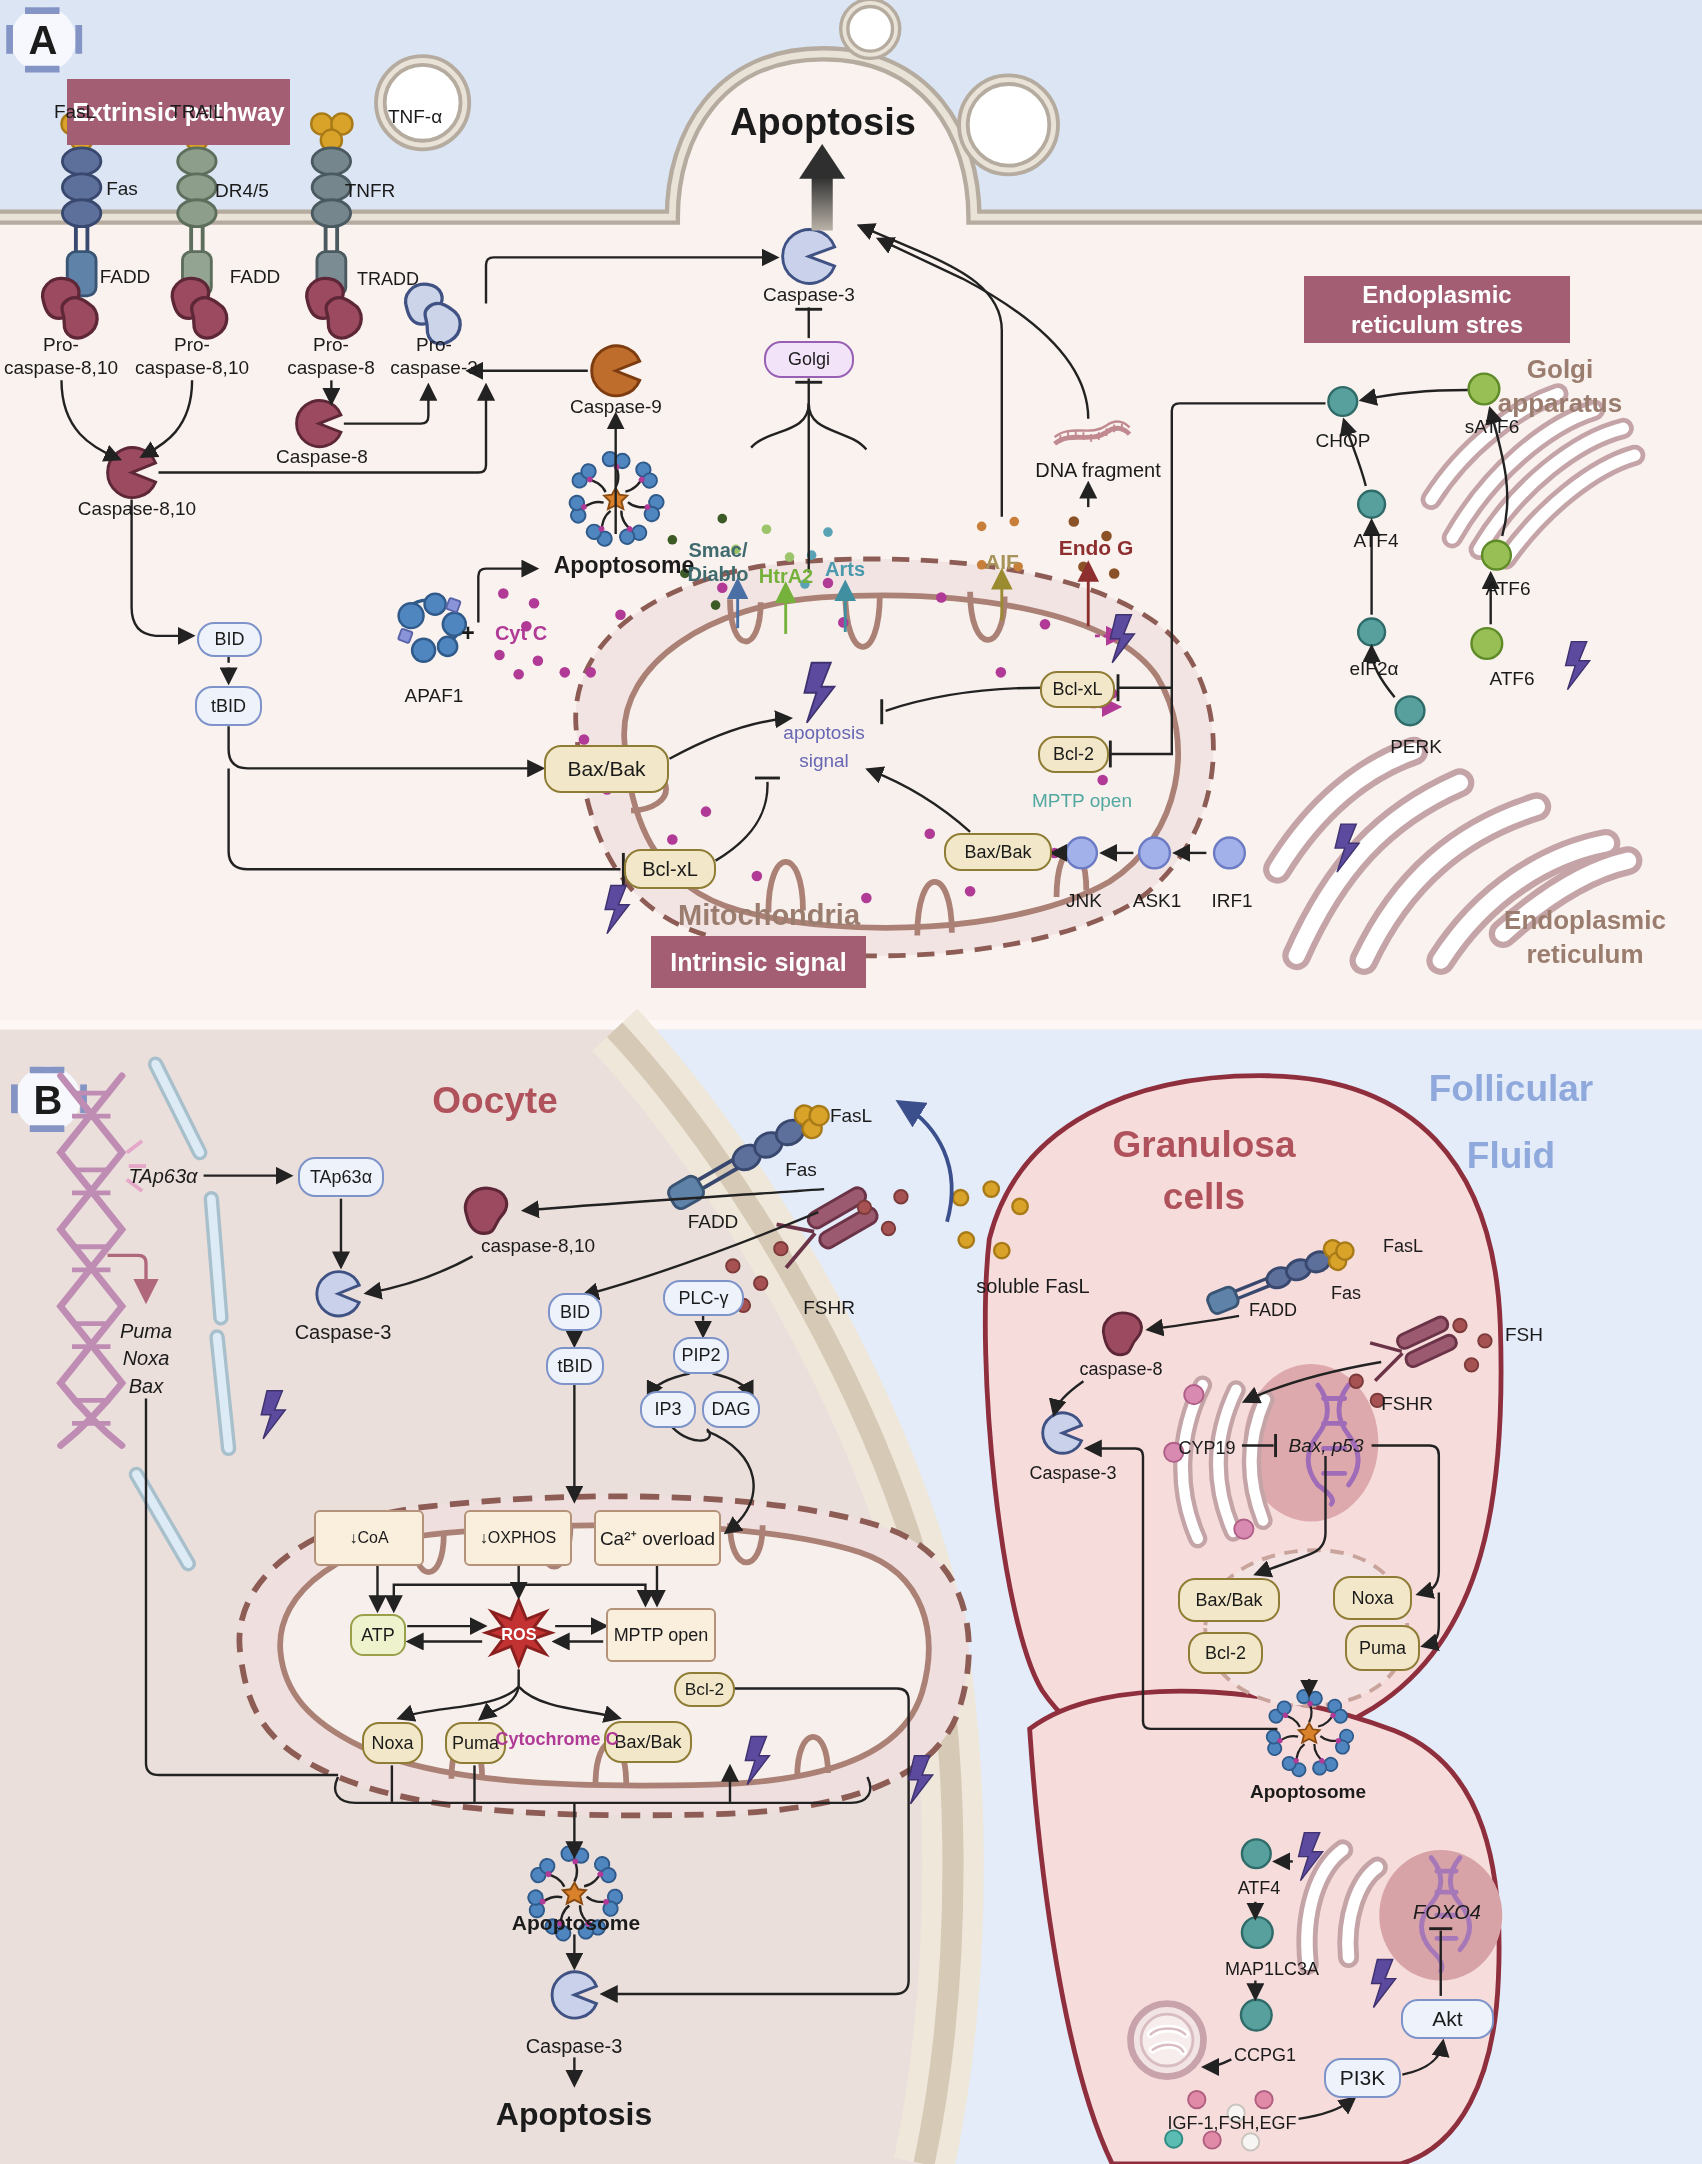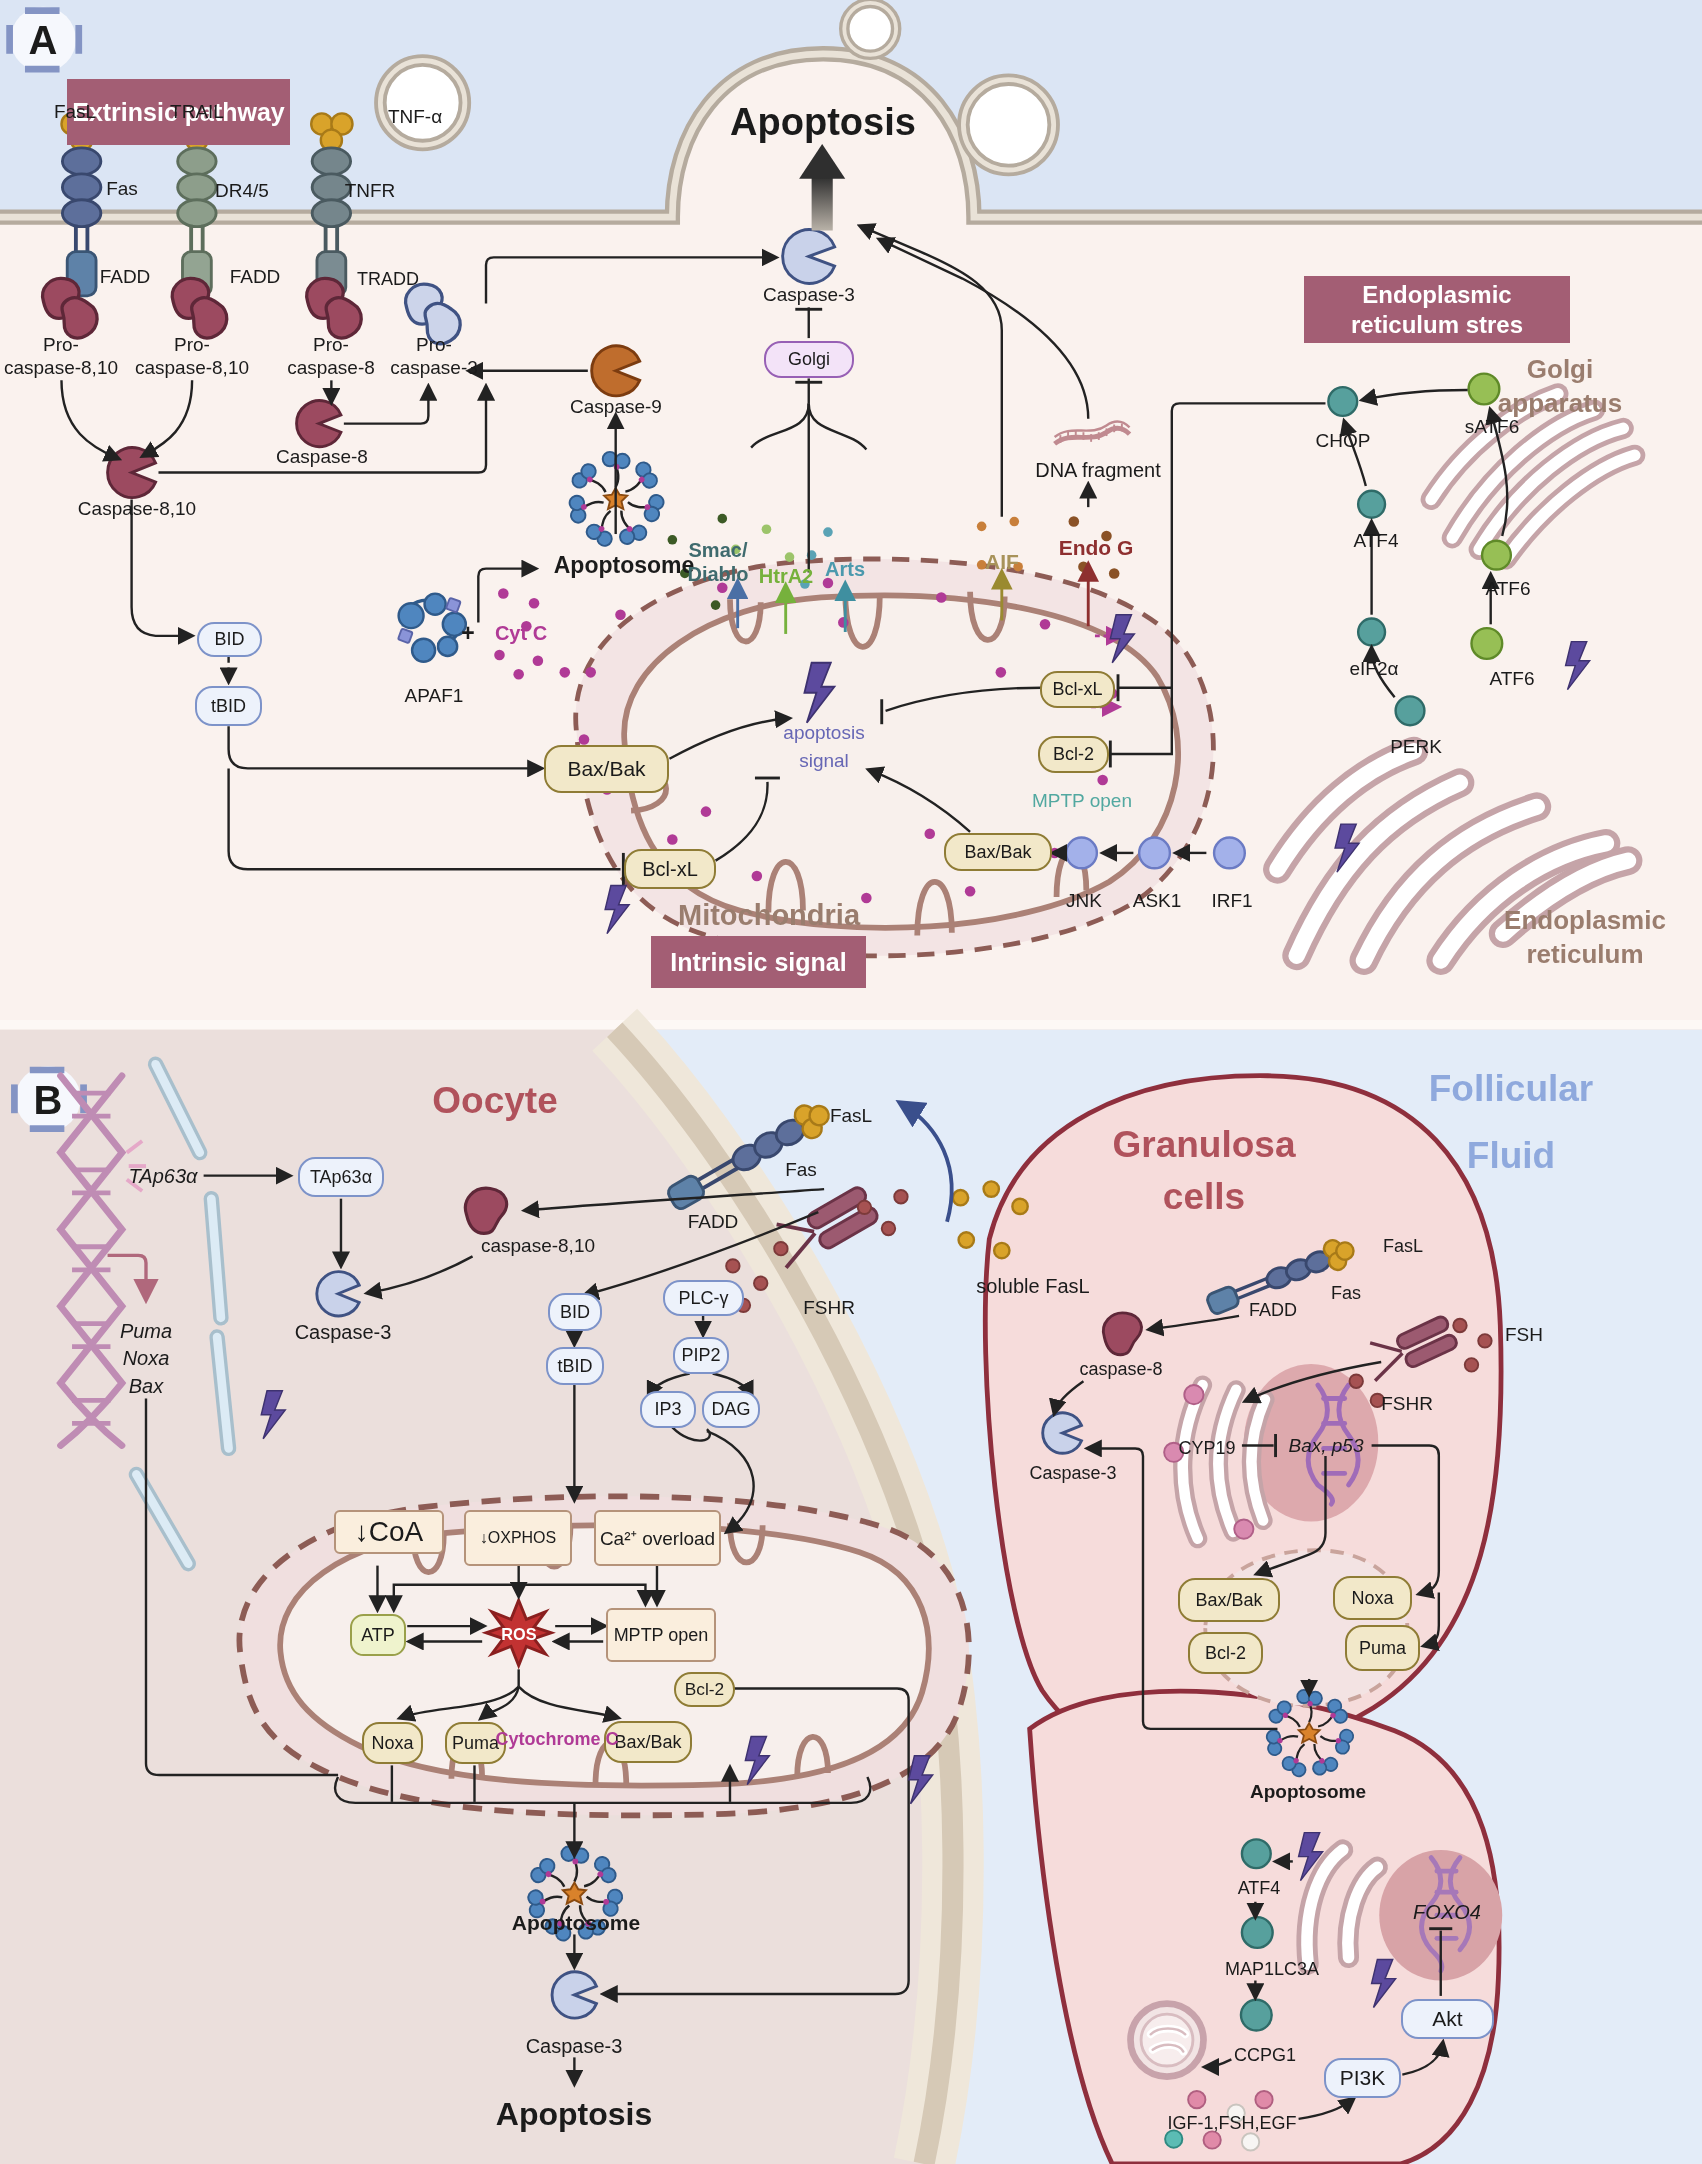--- a/index.html
+++ b/index.html
@@ -730,21 +730,21 @@
 <div class="box yellow" style="left:1038px;top:736px;width:71px;height:37px">Bcl-2</div>
 <div class="box yellow" style="left:944px;top:833px;width:108px;height:38px">Bax/Bak</div>
 
 <div class="box blue" style="left:298px;top:1157px;width:86px;height:40px">TAp63α</div>
 <div class="box blue" style="left:548px;top:1293px;width:54px;height:38px">BID</div>
 <div class="box blue" style="left:546px;top:1347px;width:58px;height:38px">tBID</div>
 <div class="box blue" style="left:663px;top:1280px;width:81px;height:36px">PLC-γ</div>
 <div class="box blue" style="left:673px;top:1337px;width:56px;height:37px">PIP2</div>
 <div class="box blue" style="left:640px;top:1391px;width:56px;height:37px">IP3</div>
 <div class="box blue" style="left:702px;top:1391px;width:58px;height:37px">DAG</div>
-<div class="box cream" style="left:334px;top:1510px;width:110px;height:44px;font-size:28px">↓CoA</div>
+<div class="box cream" style="left:314px;top:1510px;width:110px;height:56px;font-size:16px">↓CoA</div>
 <div class="box cream" style="left:464px;top:1510px;width:108px;height:56px;font-size:16px">↓OXPHOS</div>
 <div class="box cream" style="left:594px;top:1510px;width:127px;height:56px;font-size:19px">Ca²⁺ overload</div>
 <div class="box green" style="left:350px;top:1614px;width:56px;height:42px">ATP</div>
 <div class="box cream" style="left:606px;top:1608px;width:110px;height:54px">MPTP open</div>
 <div class="box yellow" style="left:674px;top:1672px;width:61px;height:35px;font-size:17.3px">Bcl-2</div>
 <div class="box yellow" style="left:362px;top:1722px;width:61px;height:42px">Noxa</div>
 <div class="box yellow" style="left:445px;top:1722px;width:61px;height:42px">Puma</div>
 <div class="box yellow" style="left:604px;top:1721px;width:88px;height:42px">Bax/Bak</div>
 <div class="box yellow" style="left:1178px;top:1578px;width:102px;height:44px">Bax/Bak</div>
 <div class="box yellow" style="left:1333px;top:1576px;width:79px;height:44px">Noxa</div>

